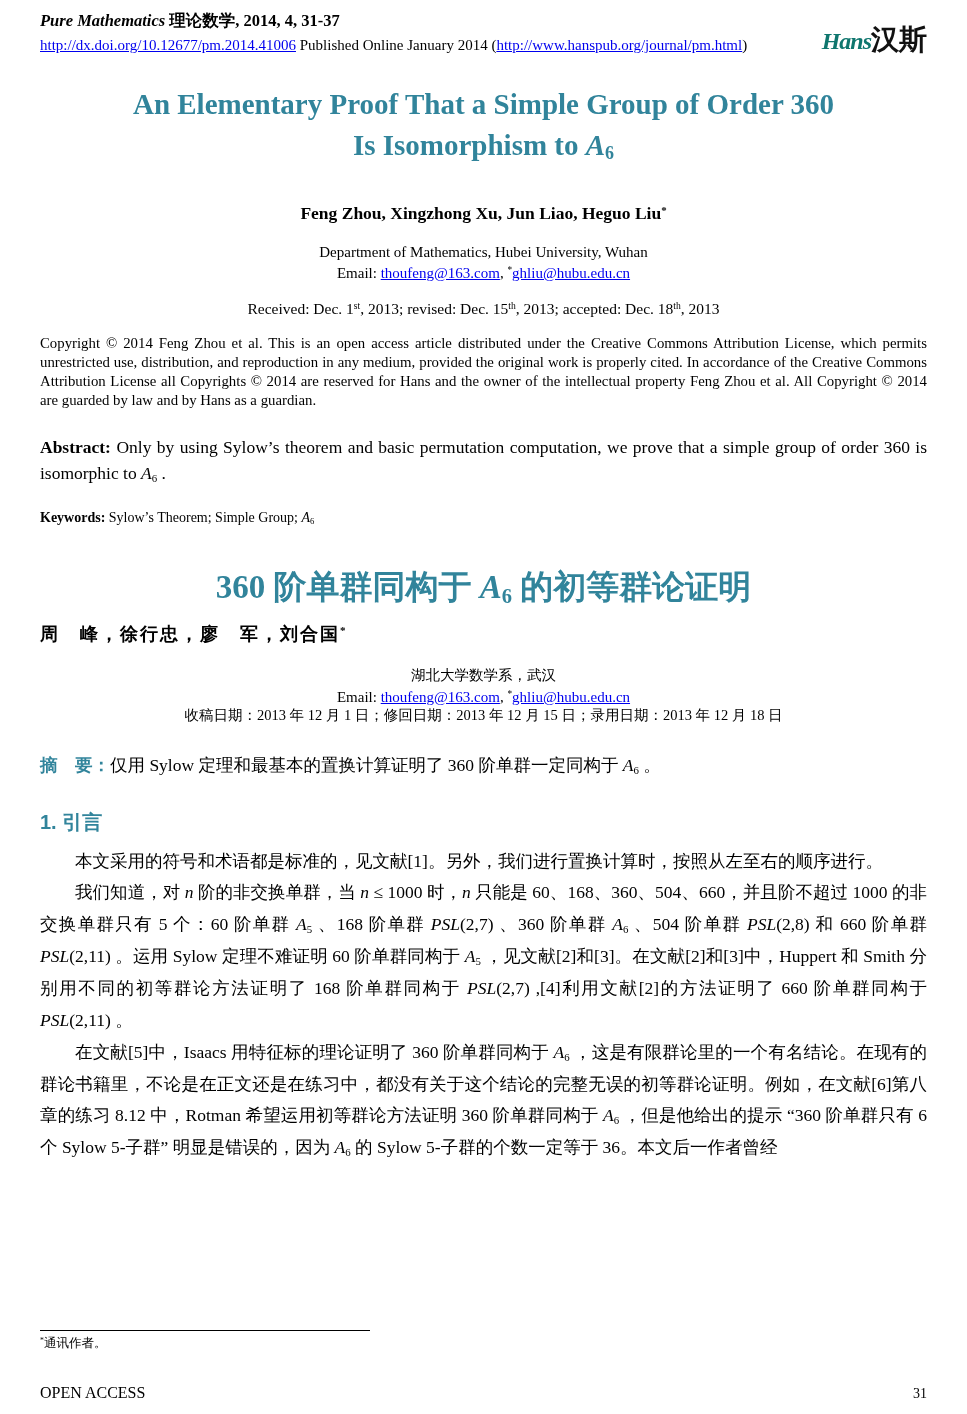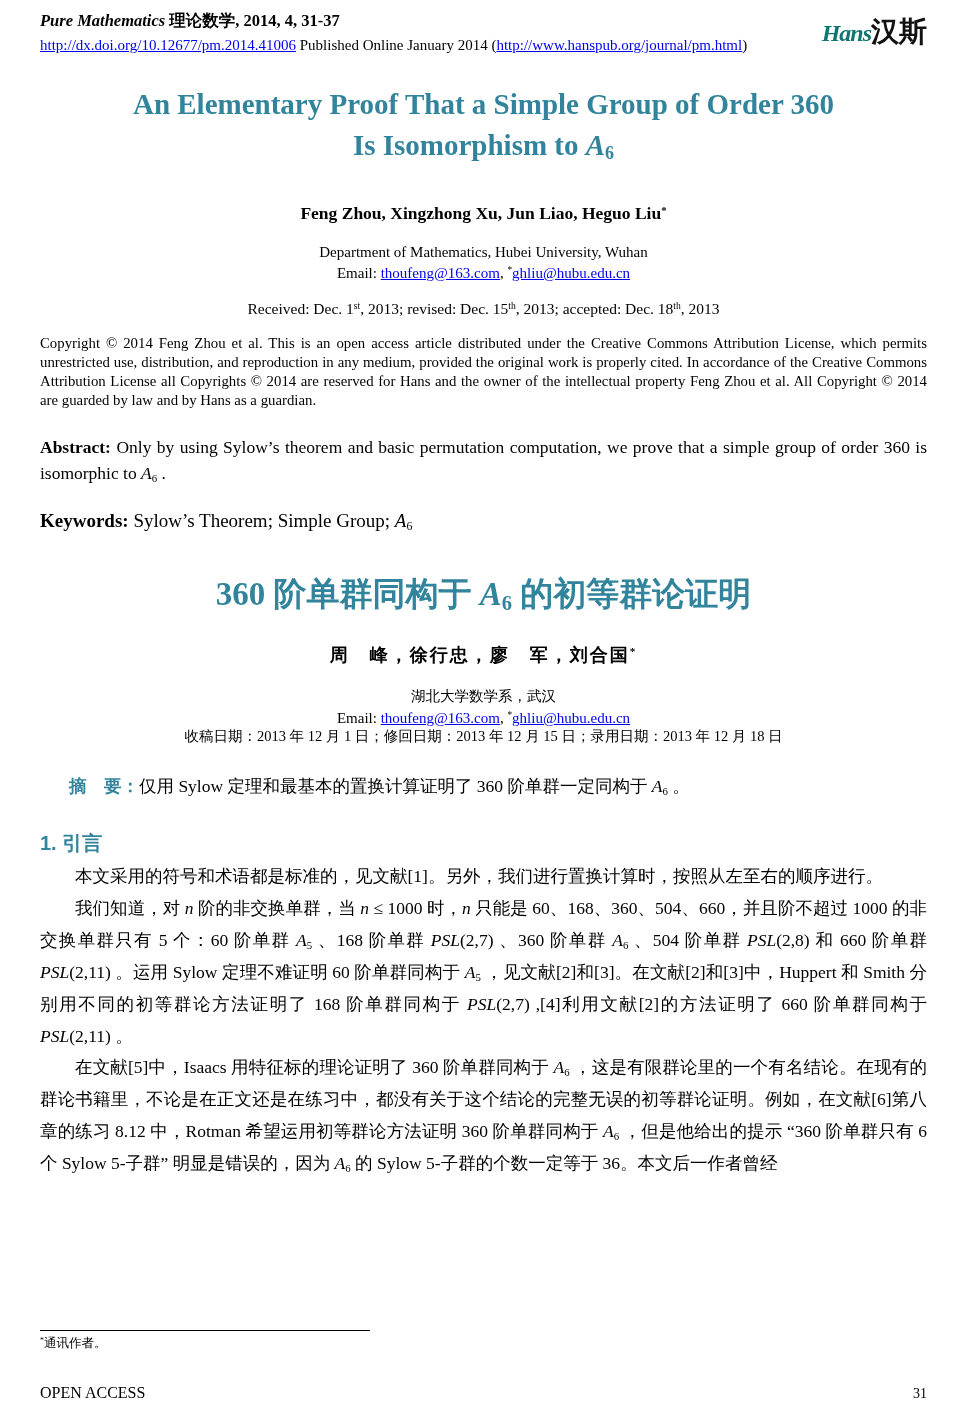--- a/index.html
+++ b/index.html
@@ -3,21 +3,21 @@
 <meta charset="utf-8">
 <style>
   html,body{margin:0;padding:0;background:#ffffff;}
   body{
     width:967px;height:1414px;overflow:hidden;position:relative;
     font-family:"Liberation Serif","DejaVu Serif",serif;color:#000;
   }
   .page{box-sizing:border-box;width:967px;height:1414px;padding:10px 40px 0 40px;position:relative;}
 
   
-  .header{display:flex;justify-content:space-between;align-items:center;}
+  .header{display:flex;justify-content:space-between;align-items:flex-end;}
   .journal-line{font-size:16.5px;font-weight:bold;}
   .doi-line{font-size:15px;margin-top:5px;}
   .logo{white-space:nowrap;line-height:1;}
   .logo-hans{color:#0f766e;font-weight:900;font-style:italic;font-size:24px;letter-spacing:-1px;}
   .logo-cn{color:#111;font-weight:900;font-size:28px;}
 
   
   .sg-m{font-style:italic;}
   .sg-sub{font-size:0.62em;vertical-align:-0.25em;}
   .sg-sup{font-size:0.62em;vertical-align:0.5em;}
@@ -26,34 +26,34 @@
   .title-en{margin:30px 0 0 0;text-align:center;color:#31849B;font-weight:bold;
     font-size:29px;line-height:1.42;}
   .authors-en{margin-top:36px;text-align:center;font-weight:bold;font-size:17.5px;}
   .affil{margin-top:20px;text-align:center;font-size:15px;}
   .email-line{margin-top:4px;text-align:center;font-size:15px;}
   .received{margin-top:18px;text-align:center;font-size:15.5px;}
   .copyright{margin-top:16px;font-size:14.8px;line-height:1.28;text-align:justify;}
 
   .abs-block{margin-top:24px;font-size:17.5px;line-height:1.5;text-align:justify;}
   .abs-label{color:#000000;font-weight:bold;}
-  .kw-block{margin-top:24px;font-size:19px;}
+  .kw-block{margin-top:24px;font-size:14px;}
 
   .title-cn{margin:38px 0 0 0;text-align:center;color:#31849B;font-weight:bold;font-size:33px;}
-  .authors-cn{margin-top:26px;text-align:center;font-weight:bold;font-size:18px;letter-spacing:2px;}
+  .authors-cn{margin-top:12px;font-weight:bold;font-size:18px;letter-spacing:2px;}
   .affil-cn{margin-top:20px;text-align:center;font-size:14.5px;}
   .received-cn{text-align:center;font-size:14.5px;}
 
-  .abs-cn{margin-top:26px;font-size:17.5px;line-height:1.6;margin-left:29px;}
+  .abs-cn{margin-top:26px;font-size:17.5px;line-height:1.6;}
   .abs-label-cn{color:#31849B;font-weight:bold;font-family:"Liberation Sans","DejaVu Sans",sans-serif;}
   .kw-cn{margin-top:26px;font-size:17.5px;}
 
   .sec-heading{margin-top:30px;color:#31849B;font-weight:bold;font-size:20px;
     font-family:"Liberation Sans","DejaVu Sans",sans-serif;}
-  .body-text{margin-top:4px;}
+  .body-text{margin-top:10px;}
   .body-text p{margin:0;font-size:17.5px;line-height:1.82;text-align:justify;text-indent:2em;}
 
   .footnote-area{position:absolute;left:40px;bottom:62px;}
   .footnote-rule{width:330px;height:0;border-top:1.5px solid #000;margin-bottom:4px;}
   .footnote-text{font-size:12.5px;}
 
   .footer{position:absolute;left:40px;right:40px;bottom:12px;display:flex;
     justify-content:space-between;align-items:baseline;}
   .open-access{font-weight:normal;font-size:16px;}
   .page-num{font-size:14px;}

